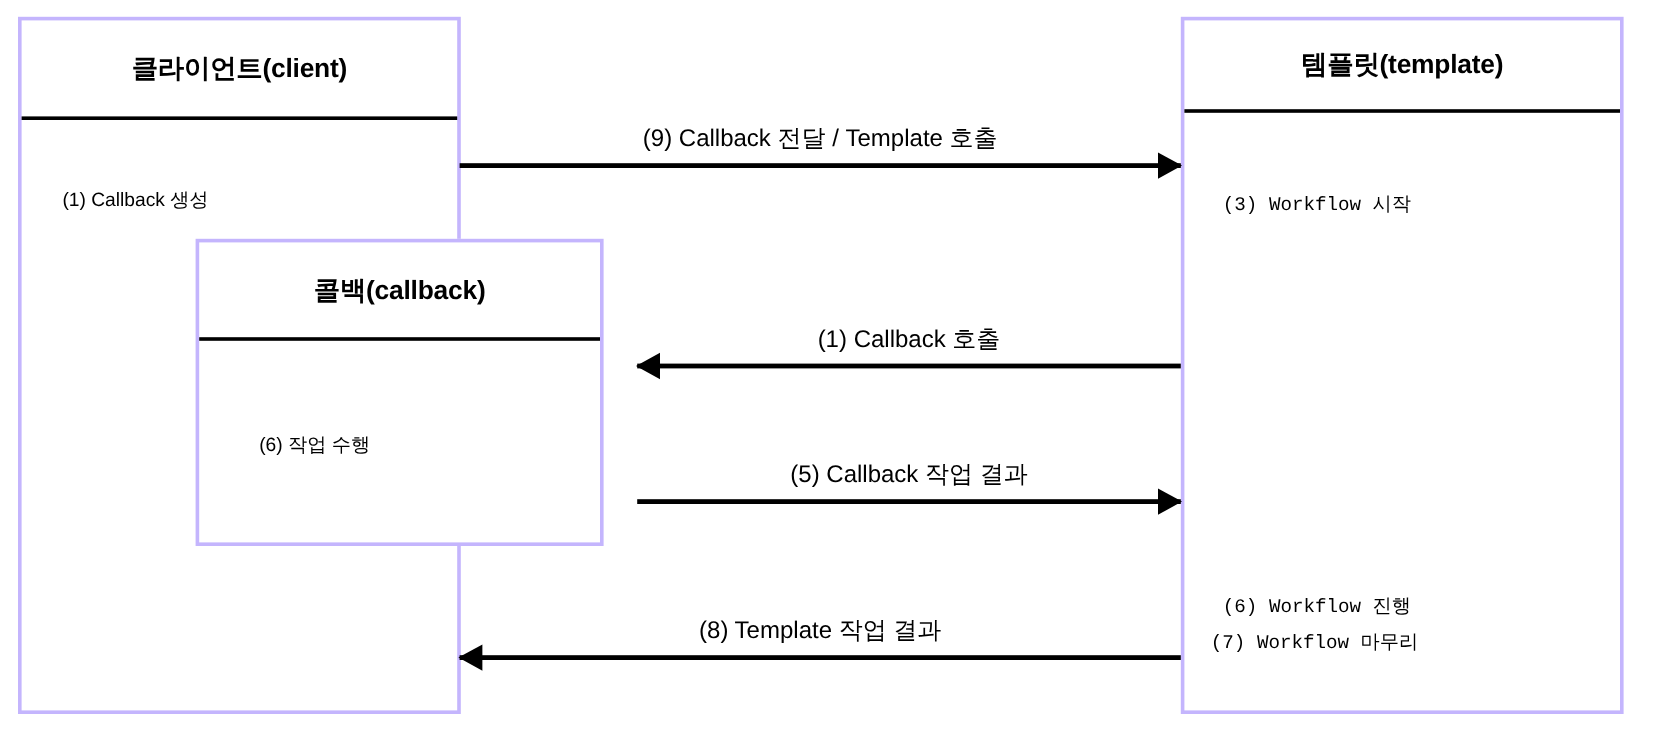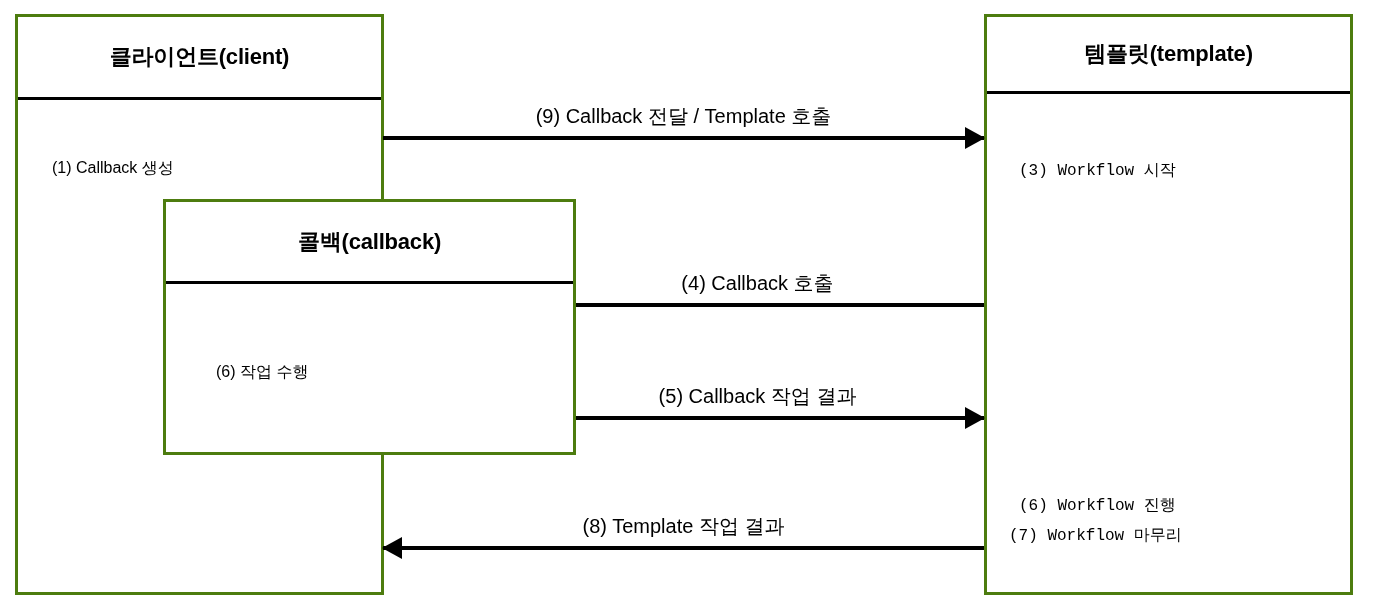--- a/index.html
+++ b/index.html
@@ -16,21 +16,21 @@
     width: 1378px;
     height: 610px;
     background: #ffffff;
     overflow: hidden;
   }
 
   
   .lifeline {
     position: absolute;
     box-sizing: border-box;
-    border: 3px solid #4d7c0f;
+    border: 3px solid #c4b5fd;
     background: #ffffff;
   }
   .lifeline-header {
     position: absolute;
     left: 0;
     right: 0;
     top: 0;
     box-sizing: border-box;
     border-bottom: 3px solid #000000;
     display: flex;
@@ -60,21 +60,21 @@
   #client-box   { left: 15px;  top: 14px;  width: 369px; height: 581px; z-index: 3; }
   #client-box .lifeline-header { height: 83px; }
   #client-box .lifeline-body   { top: 83px; }
 
   
   #template-box { left: 984px; top: 14px;  width: 369px; height: 581px; z-index: 3; }
   #template-box .lifeline-header { height: 77px; }
   #template-box .lifeline-body   { top: 83px; font-family: Liberation Mono, monospace; }
 
   
-  #callback-box { left: 163px; top: 199px; width: 413px; height: 256px; z-index: 6; }
+  #callback-box { left: 163px; top: 199px; width: 340px; height: 256px; z-index: 6; }
   #callback-box .lifeline-header { height: 82px; }
   #callback-box .lifeline-body   { top: 82px; }
 
   
   .msg {
     position: absolute;
     height: 0;
     z-index: 5;
   }
   .msg .line {
@@ -148,21 +148,21 @@
     </div>
   </div>
 
   <div class="msg to-right" id="msg-2">
     <div class="label">(9) Callback 전달 / Template 호출</div>
     <div class="line"></div>
     <div class="head"></div>
   </div>
 
   <div class="msg to-left" id="msg-4">
-    <div class="label">(4) Callback 호출</div>
+    <div class="label">(1) Callback 호출</div>
     <div class="line"></div>
     <div class="head"></div>
   </div>
 
   <div class="msg to-right" id="msg-5">
     <div class="label">(5) Callback 작업 결과</div>
     <div class="line"></div>
     <div class="head"></div>
   </div>
 

